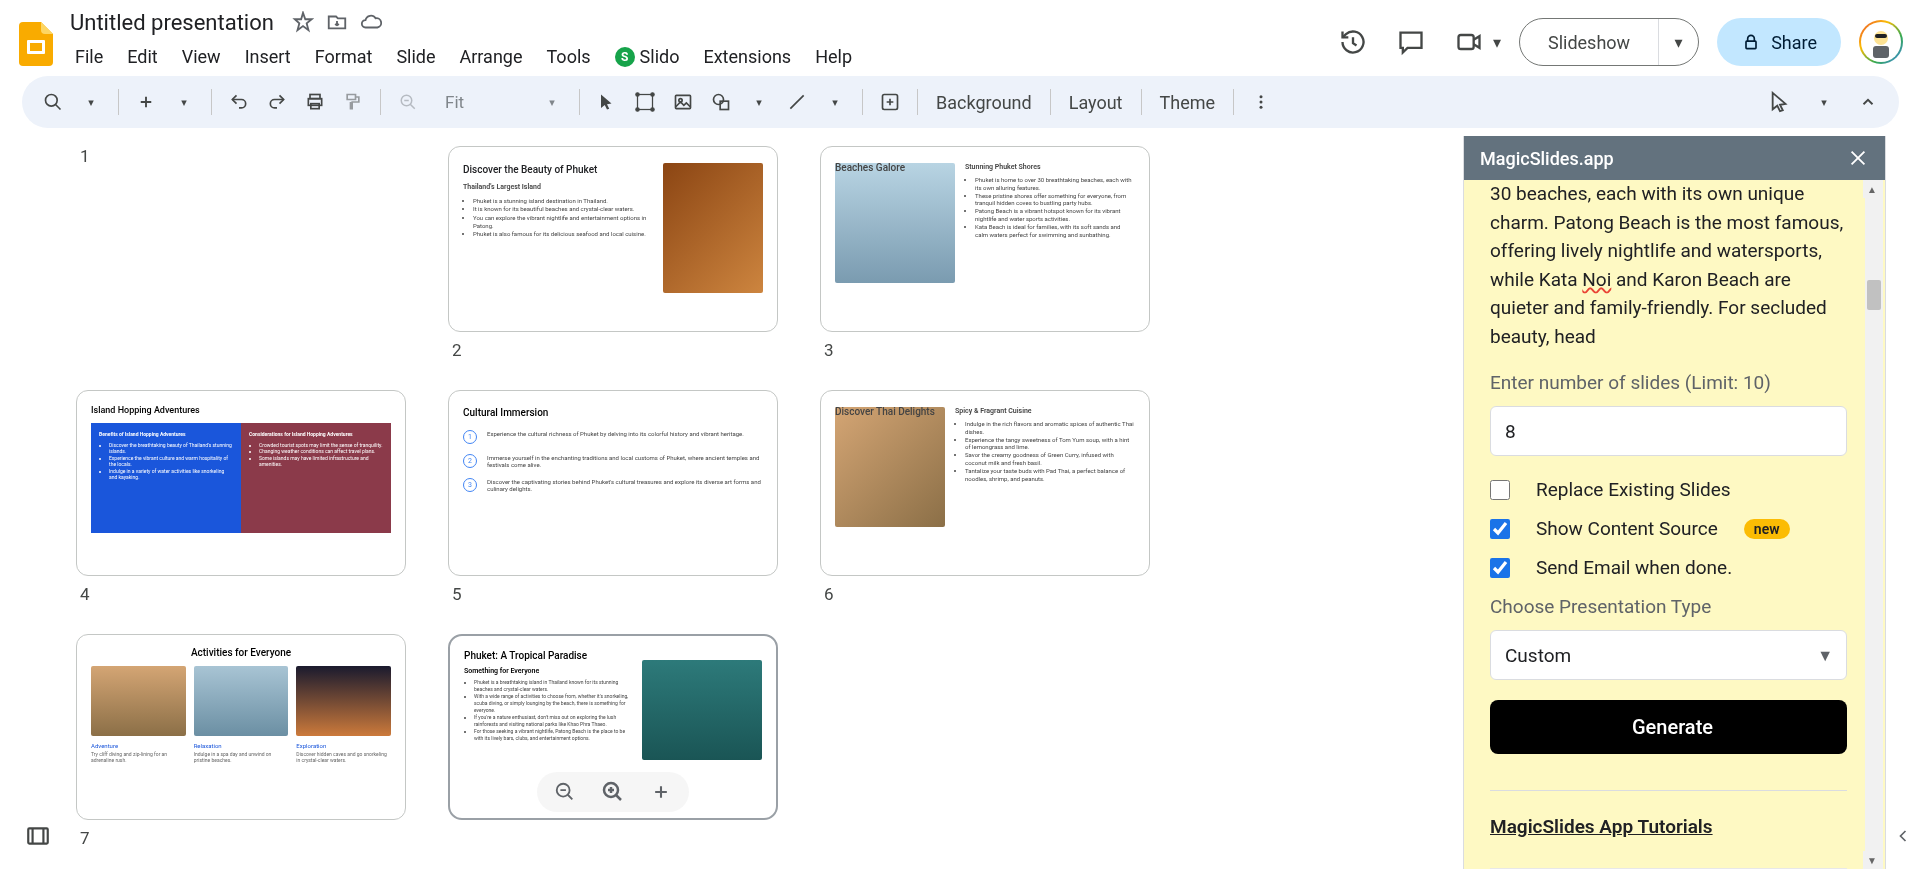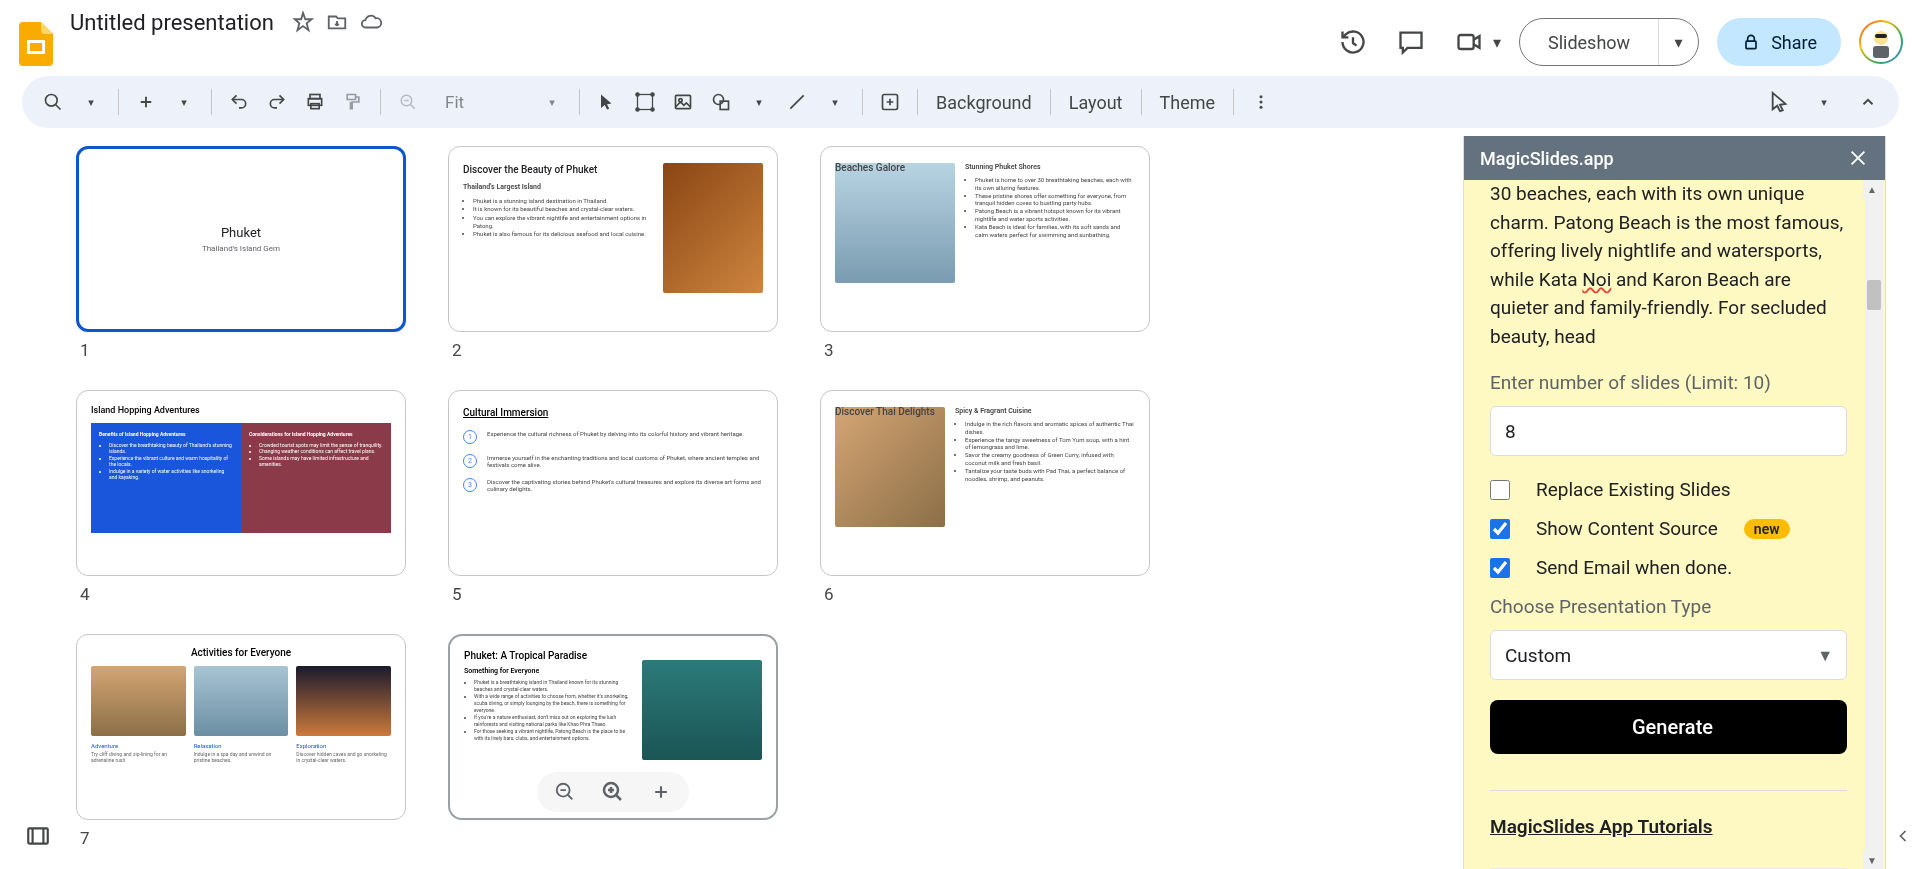--- a/index.html
+++ b/index.html
@@ -61,21 +61,21 @@
 .t3 .img { width:120px; height:120px; background:linear-gradient(180deg,#b8d4e3,#7a9bb0); border-radius:2px;}
 .t3 .txt { flex:1; font-size:6px; color:#444; line-height:1.3;}
 .t3 .hdr { font-size:10px; font-weight:500; margin-bottom:6px;}
 .t3 .sub2 { font-size:7px; font-weight:600; margin-bottom:4px;}
 .t4 { padding:14px; height:100%;}
 .t4 .hdr { font-size:9px; font-weight:500; margin-bottom:8px;}
 .t4 .cols { display:flex; height:110px;}
 .t4 .c1 { flex:1; background:#1a56db; color:#fff; padding:8px; font-size:5px; line-height:1.3;}
 .t4 .c2 { flex:1; background:#8b3a4a; color:#fff; padding:8px; font-size:5px; line-height:1.3;}
 .t5 { padding:16px 14px; height:100%;}
-.t5 .hdr { font-size:10px; font-weight:500; margin-bottom:12px;text-decoration:underline;}
+.t5 .hdr { font-size:10px; font-weight:500; margin-bottom:12px;}
 .t5 .row { display:flex; gap:10px; margin-bottom:10px; font-size:6px; color:#444;}
 .t5 .num { width:14px; height:14px; border:1px solid #4285f4; border-radius:50%; color:#4285f4; display:flex; align-items:center; justify-content:center; font-size:7px; flex-shrink:0;}
 .t6 { padding:16px 14px; display:flex; gap:10px; height:100%;}
 .t6 .img { width:110px; height:120px; background:linear-gradient(135deg,#d4a574,#8b6f47); border-radius:2px;}
 .t6 .txt { flex:1; font-size:6px; color:#444; line-height:1.3;}
 .t6 .hdr { font-size:10px; font-weight:500; }
 .t6 .sub2 { font-size:7px; font-weight:600; margin-bottom:4px;}
 .t7 { padding:12px 14px; height:100%;}
 .t7 .hdr { font-size:10px; font-weight:500; text-align:center; margin-bottom:8px;}
 .t7 .imgs { display:flex; gap:8px; margin-bottom:6px;}
@@ -151,20 +151,36 @@
             <path d="M3 6h8l2 2h8v11H3z"></path>
             <path d="M12 11v5m0 0l-2-2m2 2l2-2"></path>
           </svg>
         </span>
       <span class="title-icon">
           <svg width="24" height="22" viewBox="0 0 24 24" fill="none" stroke="#5f6368" stroke-width="2">
             <path d="M6 18a4 4 0 0 1 0-8 6 6 0 0 1 11-2 5 5 0 0 1 2 10H6z"></path>
           </svg>
         </span>
     </div>
+    <div class="menu-row">
+      <span class="menu-item">File</span>
+      <span class="menu-item">Edit</span>
+      <span class="menu-item">View</span>
+      <span class="menu-item">Insert</span>
+      <span class="menu-item">Format</span>
+      <span class="menu-item">Slide</span>
+      <span class="menu-item">Arrange</span>
+      <span class="menu-item">Tools</span>
+      <span class="menu-item slido-item">
+          <span class="slido-badge">S</span>
+          <span>Slido</span>
+        </span>
+      <span class="menu-item">Extensions</span>
+      <span class="menu-item">Help</span>
+    </div>
   </div>
   <div class="header-right">
     <span class="hdr-btn">
         <svg width="28" height="28" viewBox="0 0 24 24" fill="none" stroke="#444746" stroke-width="2">
           <path d="M3 12a9 9 0 1 0 3-6.7L3 8"></path>
           <path d="M3 3v5h5"></path>
           <path d="M12 8v5l3 2"></path>
         </svg>
       </span>
     <span class="hdr-btn">
@@ -336,26 +352,20 @@
           <rect x="3" y="5" width="18" height="14" rx="1"></rect>
           <path d="M7 5v14M17 5v14"></path>
         </svg>
       </span>
   </div>
 
   <div class="grid-area">
     <div class="grid">
 
       <div class="slide-cell">
-        <div class="thumb selected">
-          <div class="t1">
-              <div class="ttl">Phuket</div>
-              <div class="sub">Thailand's Island Gem</div>
-            </div>
-        </div>
         <div class="slide-num">1</div>
       </div>
 
       <div class="slide-cell">
         <div class="thumb">
           <div class="t2">
             <div class="txt">
                 <div class="hdr">Discover the Beauty of Phuket</div>
                 <div class="sub2">Thailand's Largest Island</div>
               <ul style="padding-left:10px;">

